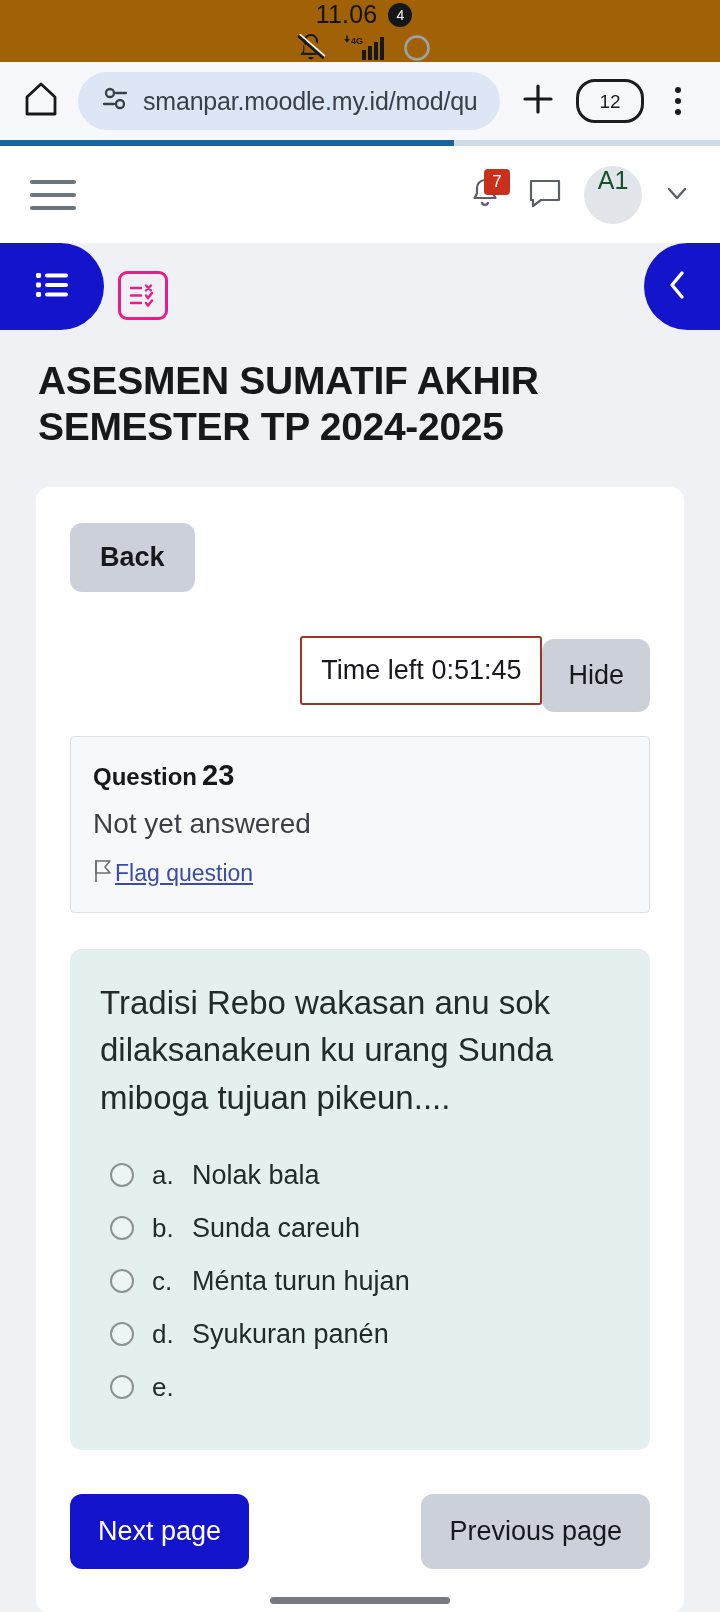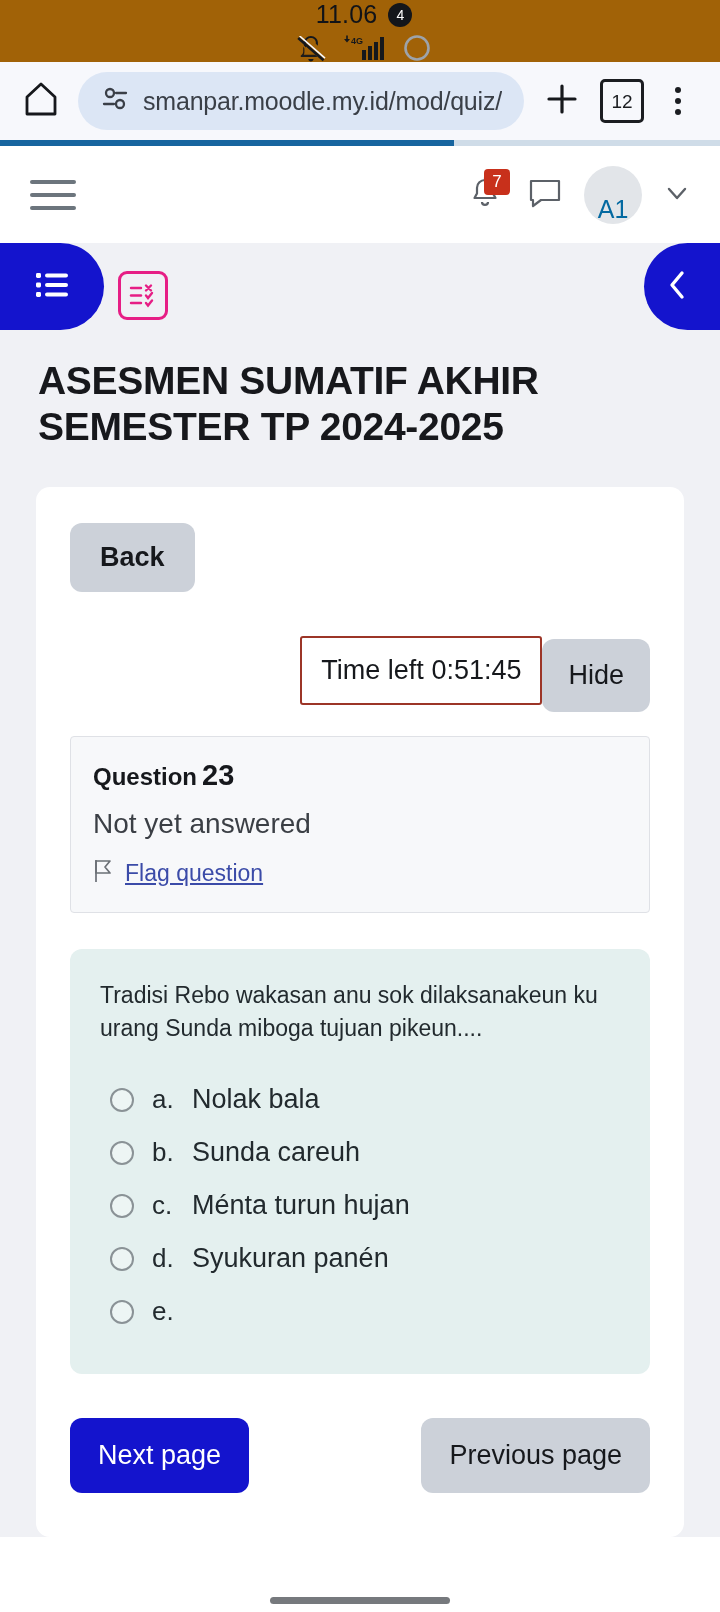--- a/index.html
+++ b/index.html
@@ -18,42 +18,42 @@
     padding:0 26px 0 34px;
     flex-direction:column;
   }
   .sb-left{ display:flex; align-items:center; gap:11px; }
   .sb-time{ font-size:25px; color:#111318; letter-spacing:.2px; }
   .sb-badge{
     width:24px;height:24px;border-radius:50%;background:#14161a;color:#fff;
     font-size:14px;display:flex;align-items:center;justify-content:center;
     font-family:"Liberation Sans", sans-serif;
   }
-  .sb-right{ display:flex; align-items:flex-end; gap:16px; }
+  .sb-right{ display:flex; align-items:flex-start; gap:16px; }
   .sb-right svg{ display:block; }
 
   
   .browserbar{
     height:78px; background:#f7f8fc;
     display:flex; align-items:center; gap:14px;
     padding:0 22px 0 18px;
   }
   .home-btn{ width:46px;height:46px;display:flex;align-items:center;justify-content:center;flex:none; }
   .urlbox{
     flex:1 1 auto; height:58px; background:#dce6f5; border-radius:29px;
     display:flex; align-items:center; gap:13px; padding:0 22px;
     overflow:hidden; min-width:0;
   }
   .url-text{
     font-size:25px; color:#3a3f47; white-space:nowrap; overflow:hidden;
     letter-spacing:-.2px;
   }
   .plus-btn{ width:48px;height:48px;display:flex;align-items:center;justify-content:center;flex:none; }
   .tabs-btn{
-    width:44px;height:44px;border:3px solid #1b1d21;border-radius:5px;
+    width:68px;height:44px;border:3px solid #1b1d21;border-radius:19px;
     display:flex;align-items:center;justify-content:center;flex:none;
   }
   .tabs-count{ font-size:19px;color:#1b1d21;font-weight:400;line-height:1; }
   .menu-btn{ width:40px;height:48px;display:flex;flex-direction:column;align-items:center;justify-content:center;gap:5px;flex:none; }
   .menu-btn i{ width:6px;height:6px;border-radius:50%;background:#1b1d21;display:block; }
 
   
   .progress{ height:6px; background:#cfdce8; width:100%; position:relative; }
   .progress-fill{ height:100%; background:#17659f; }
 
@@ -69,22 +69,22 @@
   .hamburger i:nth-child(3){ width:46px; }
   .nav-right{ display:flex; align-items:center; gap:22px; }
   .bell-wrap{ position:relative; width:42px;height:48px;display:flex;align-items:center;justify-content:center; }
   .bell-badge{
     position:absolute; top:-2px; left:20px; min-width:26px;height:26px;
     background:#c8301b; color:#fff; font-size:17px; border-radius:4px;
     display:flex;align-items:center;justify-content:center; padding:0 5px; line-height:1;
   }
   .avatar{
     width:58px;height:58px;border-radius:50%;background:#e2e5e9;
-    display:flex;align-items:flex-end;justify-content:center;
-    font-size:25px;color:#0369a1;
+    display:flex;align-items:flex-start;justify-content:center;
+    font-size:25px;color:#14532d;
   }
   .chev-down{ width:26px;height:26px;display:flex;align-items:center;justify-content:center; }
 
   
   .page{ background:#f0f1f5; padding-bottom:0; }
 
   .drawer-row{ position:relative; height:95px; }
   .drawer-left{
     position:absolute; left:0; top:0; width:104px; height:87px;
     background:#1414cd; border-radius:0 52px 52px 0;
@@ -127,28 +127,28 @@
   }
   .btn-hide{ font-size:27px; padding:23px 26px; border-radius:12px; margin-top:3px; margin-left:0; }
 
   .qinfo{
     border:1px solid #dfe1e6; background:#f7f8fa; border-radius:4px;
     margin-top:24px; padding:22px 22px 24px 22px;
   }
   .qinfo-title{ font-size:24px; font-weight:700; color:#16181c; }
   .qinfo-title .qnum{ font-size:29px; font-weight:700; margin-left:5px; }
   .qinfo-state{ font-size:28px; color:#3b3f45; margin-top:16px; }
-  .qflag{ display:flex; align-items:center; gap:10px; margin-top:18px; }
+  .qflag{ display:flex; align-items:center; margin-top:18px; }
   .qflag-link{ font-size:23px; color:#3b4ba8; text-decoration:underline; }
 
   .qbody{
     background:#e4f0ef; border-radius:12px; margin-top:36px;
     padding:30px 28px 36px 28px;
   }
-  .qtext{ font-size:23px; color:#222a2e; line-height:1.43; padding:0 2px; }
+  .qtext{ font-size:33px; color:#222a2e; line-height:1.43; padding:0 2px; }
 
   .answers{ margin-top:28px; padding-left:12px; }
   .answer{ display:flex; align-items:center; gap:0; padding:11px 0; }
   .radio{
     width:24px;height:24px;border:2px solid #8a9296;border-radius:50%;
     background:#edf5f4; flex:none;
   }
   .ans-letter{ width:58px; font-size:26px; color:#222a2e; padding-left:18px; }
   .ans-text{ font-size:27px; color:#222a2e; }
 

